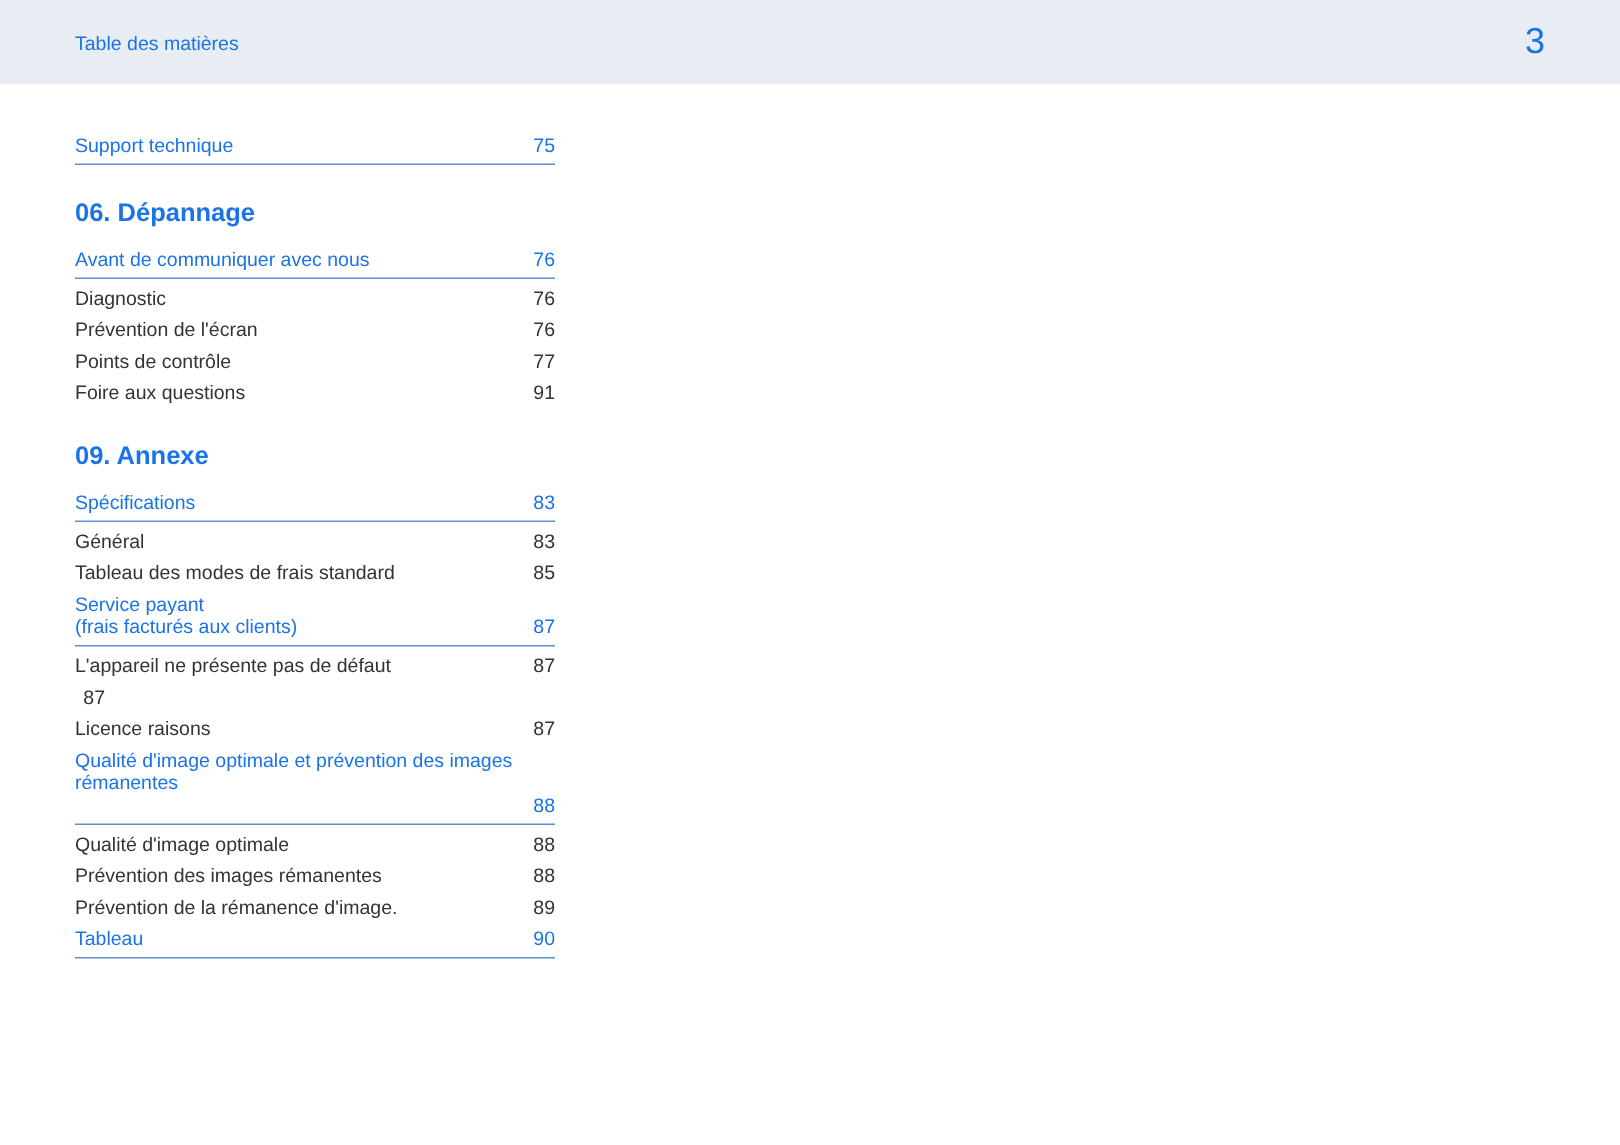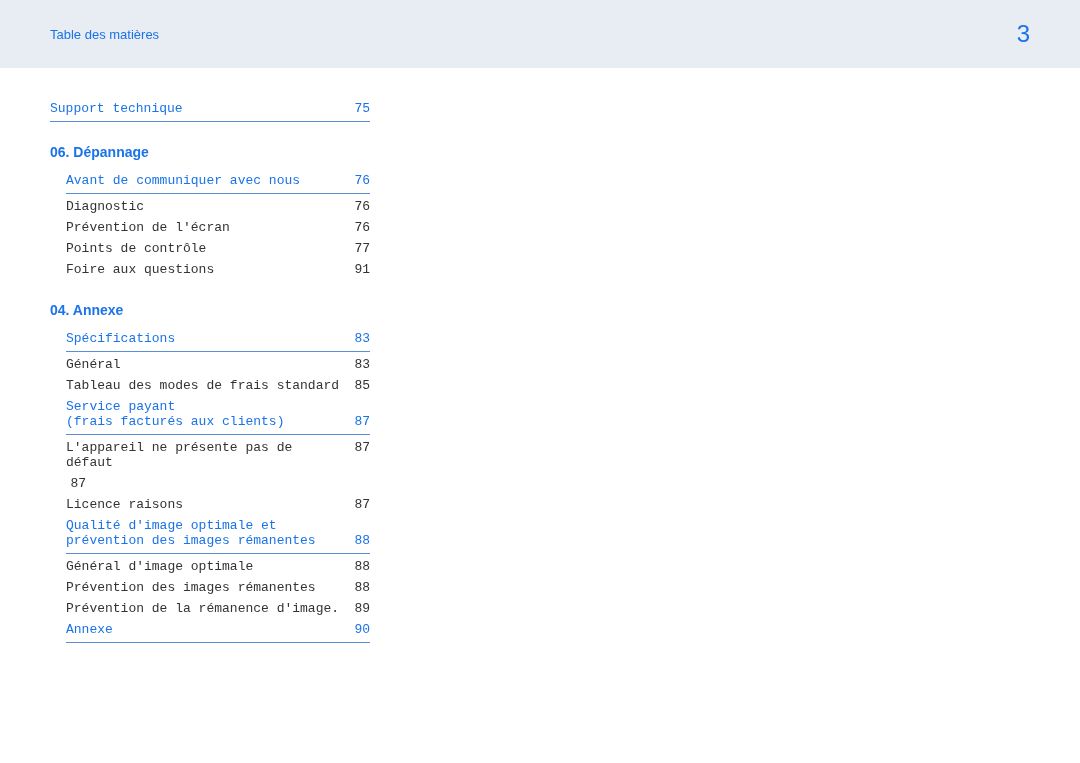--- a/index.html
+++ b/index.html
@@ -9,21 +9,21 @@
   }
   body {
     font-family: Arial, Helvetica, sans-serif;
     background: #ffffff;
     width: 1080px;
     height: 763px;
     overflow: hidden;
   }
   .header-bar {
     background: #e8ecf3;
-    height: 68px;
+    height: 56px;
     display: flex;
     align-items: center;
     justify-content: space-between;
     padding: 0 50px;
   }
   .header-title {
     color: #1a73e8;
     font-size: 13px;
   }
   .page-number {
@@ -35,48 +35,46 @@
     padding: 30px 50px;
     width: 420px;
   }
   .toc-row {
     display: flex;
     justify-content: space-between;
     align-items: flex-start;
     padding: 3px 0;
     font-size: 13px;
     color: #333;
-    font-family: Liberation Mono, monospace;
   }
   .toc-row.link {
     color: #1a73e8;
   }
   .toc-row .label {
     flex: 1;
     padding-right: 10px;
   }
   .toc-row .page {
     min-width: 20px;
     text-align: right;
   }
   .section-heading {
     color: #1a73e8;
-    font-size: 14px;
+    font-size: 17px;
     font-weight: 700;
     margin-top: 22px;
     margin-bottom: 10px;
   }
   .divider {
     border: none;
     border-top: 1px solid #5a8fd6;
     margin: 2px 0 2px 0;
   }
   .group {
     margin-bottom: 0;
-    margin-left: 16px;
   }
 </style>
 </head>
 <body>
 
 <div class="header-bar">
   <span class="header-title">Table des matières</span>
   <span class="page-number">3</span>
 </div>
 
@@ -107,21 +105,21 @@
     <div class="toc-row">
       <span class="label">Points de contrôle</span>
       <span class="page">77</span>
     </div>
     <div class="toc-row">
       <span class="label">Foire aux questions</span>
       <span class="page">91</span>
     </div>
   </div>
 
-  <div class="section-heading">04.  Annexe</div>
+  <div class="section-heading">09.  Annexe</div>
 
   <div class="group">
     <div class="toc-row link">
       <span class="label">Spécifications</span>
       <span class="page">83</span>
     </div>
     <hr class="divider">
     <div class="toc-row">
       <span class="label">Général</span>
       <span class="page">83</span>
@@ -146,40 +144,40 @@
     <div class="toc-row">
       <span class="page">87</span>
     </div>
     <div class="toc-row">
       <span class="label">Licence raisons</span>
       <span class="page">87</span>
     </div>
   </div>
 
   <div class="group">
-    <div class="toc-row link" style="align-items:flex-end;">
+    <div class="toc-row link" style="align-items:flex-end;flex-direction:column;">
       <span class="label">Qualité d'image optimale et prévention des images rémanentes</span>
       <span class="page">88</span>
     </div>
     <hr class="divider">
     <div class="toc-row">
-      <span class="label">Général d'image optimale</span>
+      <span class="label">Qualité d'image optimale</span>
       <span class="page">88</span>
     </div>
     <div class="toc-row">
       <span class="label">Prévention des images rémanentes</span>
       <span class="page">88</span>
     </div>
     <div class="toc-row">
       <span class="label">Prévention de la rémanence d'image.</span>
       <span class="page">89</span>
     </div>
   </div>
 
   <div class="group">
     <div class="toc-row link">
-      <span class="label">Annexe</span>
+      <span class="label">Tableau</span>
       <span class="page">90</span>
     </div>
     <hr class="divider">
   </div>
 
 </div>
 
 </body></html>

